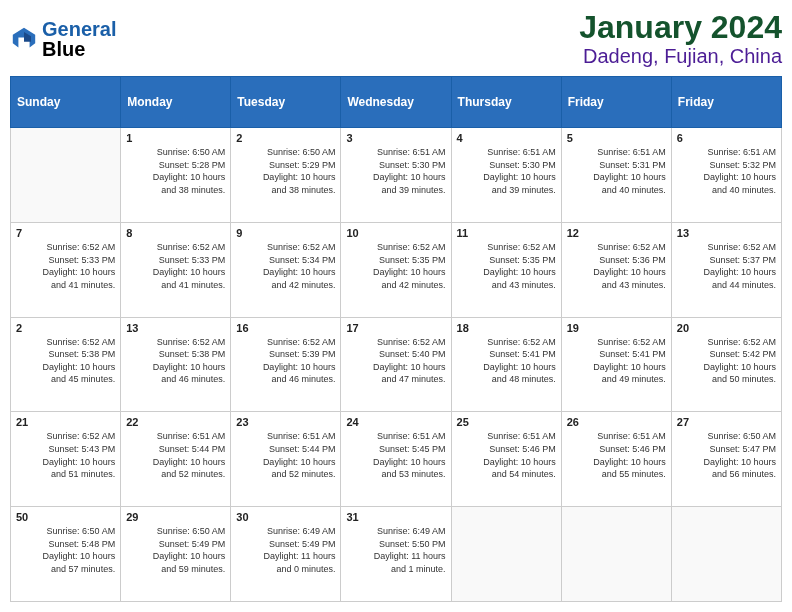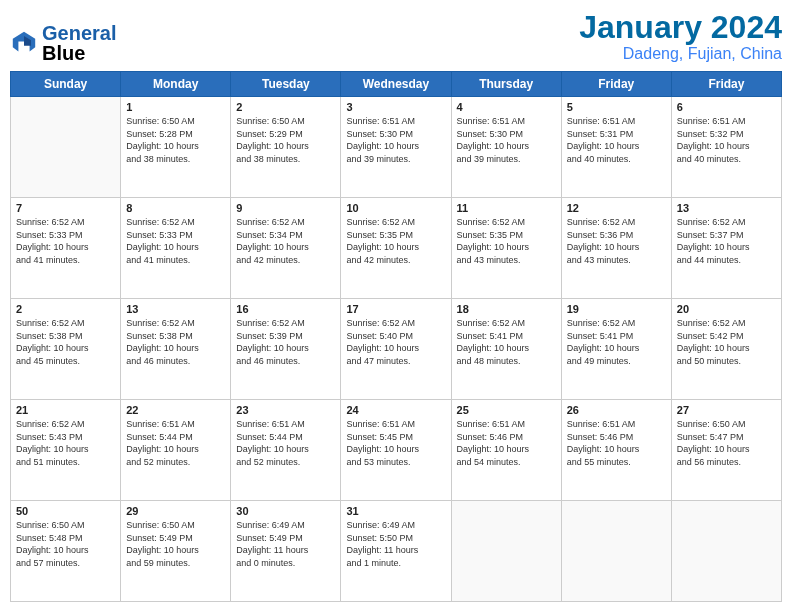--- a/index.html
+++ b/index.html
@@ -13,21 +13,21 @@
     .page {
       width: 792px;
       height: 612px;
       padding: 10px;
       display: flex;
       flex-direction: column;
     }
     .header {
       display: flex;
       justify-content: space-between;
-      align-items: flex-end;
+      align-items: center;
       margin-bottom: 8px;
     }
     .logo {
       display: flex;
       align-items: center;
       gap: 4px;
     }
     .logo-text {
       font-size: 20px;
       font-weight: bold;
@@ -40,39 +40,39 @@
     .logo-icon {
       width: 28px;
       height: 28px;
     }
     .title-block {
       text-align: right;
     }
     .month-title {
       font-size: 32px;
       font-weight: bold;
-      color: #0369a1;
+      color: #14532d;
       line-height: 1.1;
     }
     .location {
-      font-size: 16px;
-      color: #3b82f6;
+      font-size: 20px;
+      color: #4c1d95;
     }
     .calendar-table {
       width: 100%;
       border-collapse: collapse;
       flex: 1;
     }
     .calendar-table thead tr th {
       background-color: #2a6ebb;
       color: white;
       font-size: 12px;
       font-weight: bold;
-      padding: 5px 6px;
-      text-align: center;
+      padding: 18px 6px;
+      text-align: left;
       border: 1px solid #1a5fa8;
     }
     .calendar-table tbody tr td {
       vertical-align: top;
       border: 1px solid #ccc;
       padding: 4px 5px;
       font-size: 9.5px;
       color: #333;
       width: calc(100% / 7);
       height: 88px;
@@ -84,20 +84,21 @@
       font-size: 11px;
       font-weight: bold;
       color: #222;
       display: block;
       margin-bottom: 2px;
     }
     .day-info {
       font-size: 9px;
       line-height: 1.4;
       color: #333;
+      text-align: right;
     }
   </style>
 </head>
 <body>
 
 <div class="page">
   <div class="header">
     <div class="logo">
       <svg class="logo-icon" viewBox="0 0 40 40" xmlns="http://www.w3.org/2000/svg">
         <polygon points="20,4 36,14 36,26 28,32 28,18 12,18 12,32 4,26 4,14" fill="#2a6ebb"></polygon>

